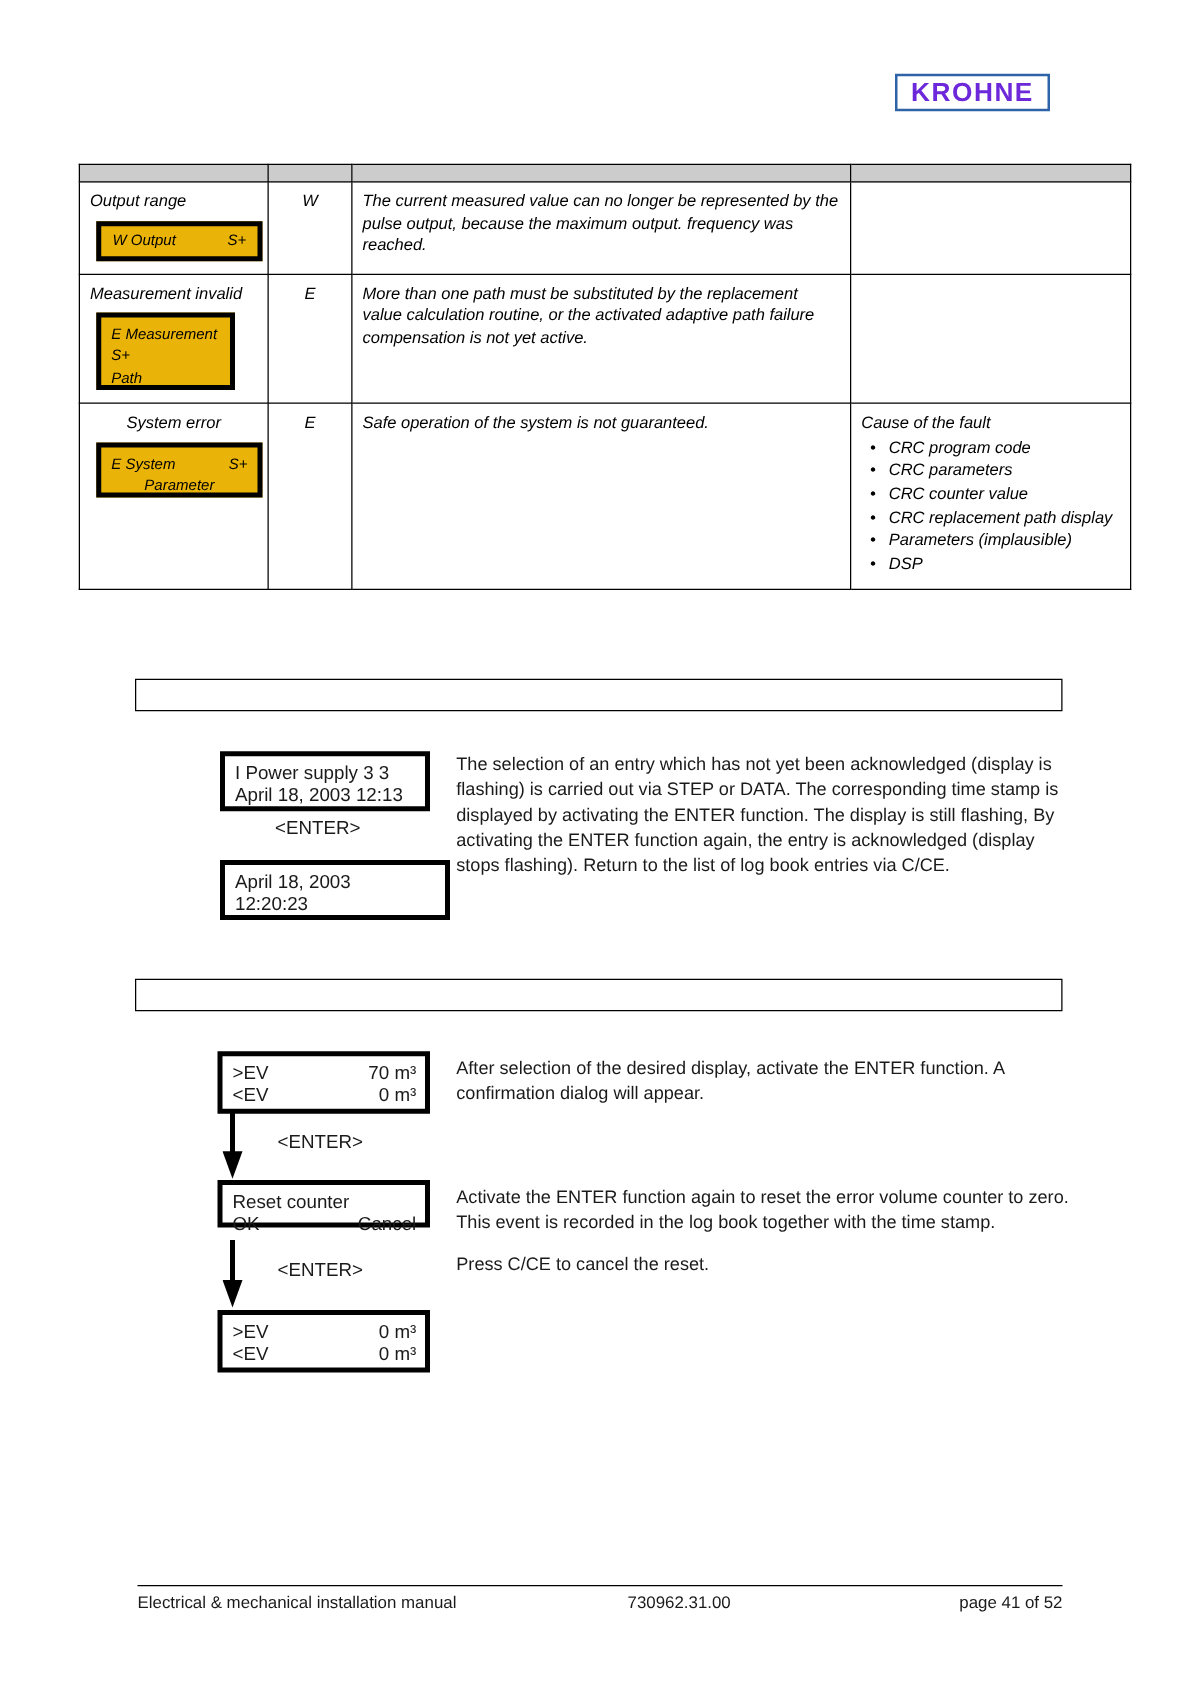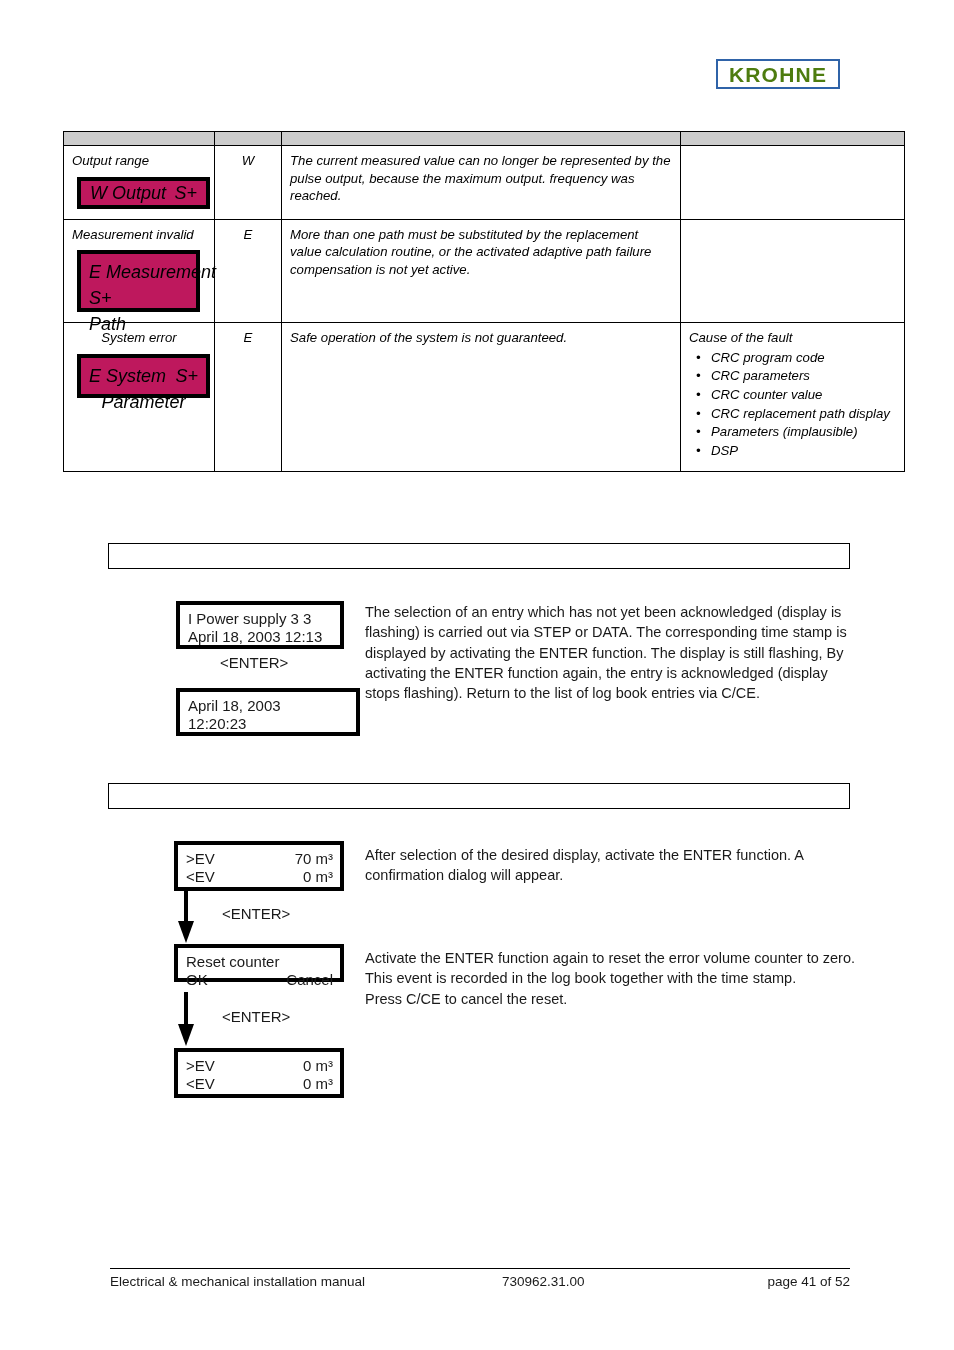--- a/index.html
+++ b/index.html
@@ -28,21 +28,21 @@
     display: flex;
     align-items: center;
     justify-content: center;
     background: #ffffff;
   }
   .logo-text {
     font-family: "Liberation Sans", sans-serif;
     font-weight: bold;
     font-size: 21px;
     letter-spacing: 1.2px;
-    color: #4d7c0f;
+    color: #6d28d9;
     line-height: 1;
   }
 
   
   .fault-table {
     position: absolute;
     left: 63px;
     top: 131px;
     width: 837px;
     border-collapse: collapse;
@@ -66,37 +66,37 @@
   .col-name  { width: 150px; }
   .col-type  { width: 66px; text-align: center !important; }
   .col-desc  { width: 398px; }
   .col-cause { width: 223px; }
 
   .cell-title { margin: 0 0 7px 0; }
 
   
   .lcd {
     border: 4px solid #000000;
-    background: #be185d;
+    background: #eab308;
     box-sizing: border-box;
     font-family: "Liberation Sans", sans-serif;
-    font-size: 18px;
+    font-size: 12px;
     line-height: 1.45;
     padding: 5px 8px 6px 8px;
   }
   .lcd .row {
     display: flex;
     justify-content: space-between;
     white-space: pre;
   }
   .lcd .line { white-space: pre; }
 
   .lcd-tbl-1 { width: 133px; height: 32px; margin: 0 0 2px 5px; display:flex; align-items:center; padding: 0 9px; }
   .lcd-tbl-1 .row { width: 100%; }
-  .lcd-tbl-2 { width: 123px; height: 62px; margin: 5px 0 2px 5px; }
+  .lcd-tbl-2 { width: 111px; height: 62px; margin: 5px 0 2px 5px; }
   .lcd-tbl-3 { width: 133px; height: 44px; margin: 0 0 2px 5px; }
 
   
   .section-bar {
     position: absolute;
     border: 1px solid #000000;
     box-sizing: border-box;
     background: #ffffff;
     height: 26px;
   }
@@ -129,21 +129,21 @@
   }
 
   .body-text {
     position: absolute;
     font-family: "Liberation Sans", sans-serif;
     font-size: 14.5px;
     line-height: 1.40;
     color: #1a1a1a;
   }
   .body-text p { margin: 0; }
-  .body-text p + p { }
+  .body-text p + p { margin-top: 13px; }
 
   
   .footer-rule {
     position: absolute;
     left: 110px;
     top: 1268px;
     width: 740px;
     height: 0;
     border-top: 1px solid #000000;
   }

